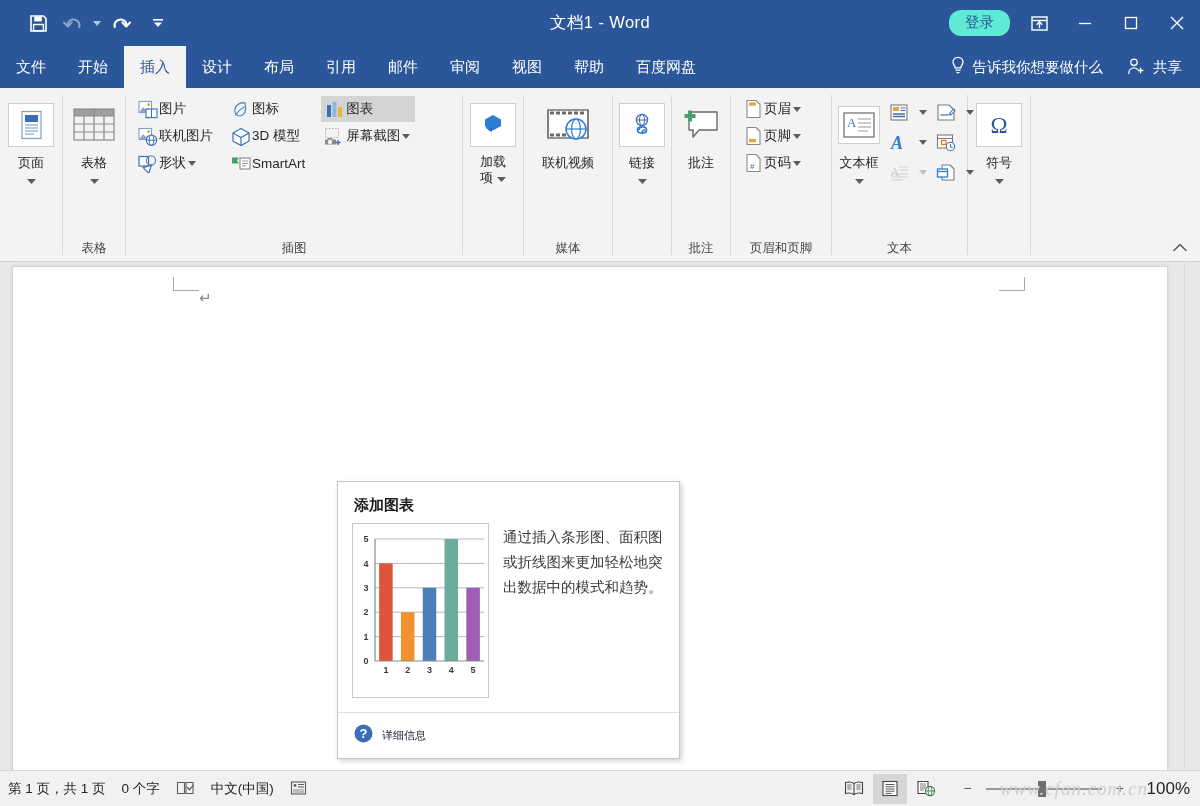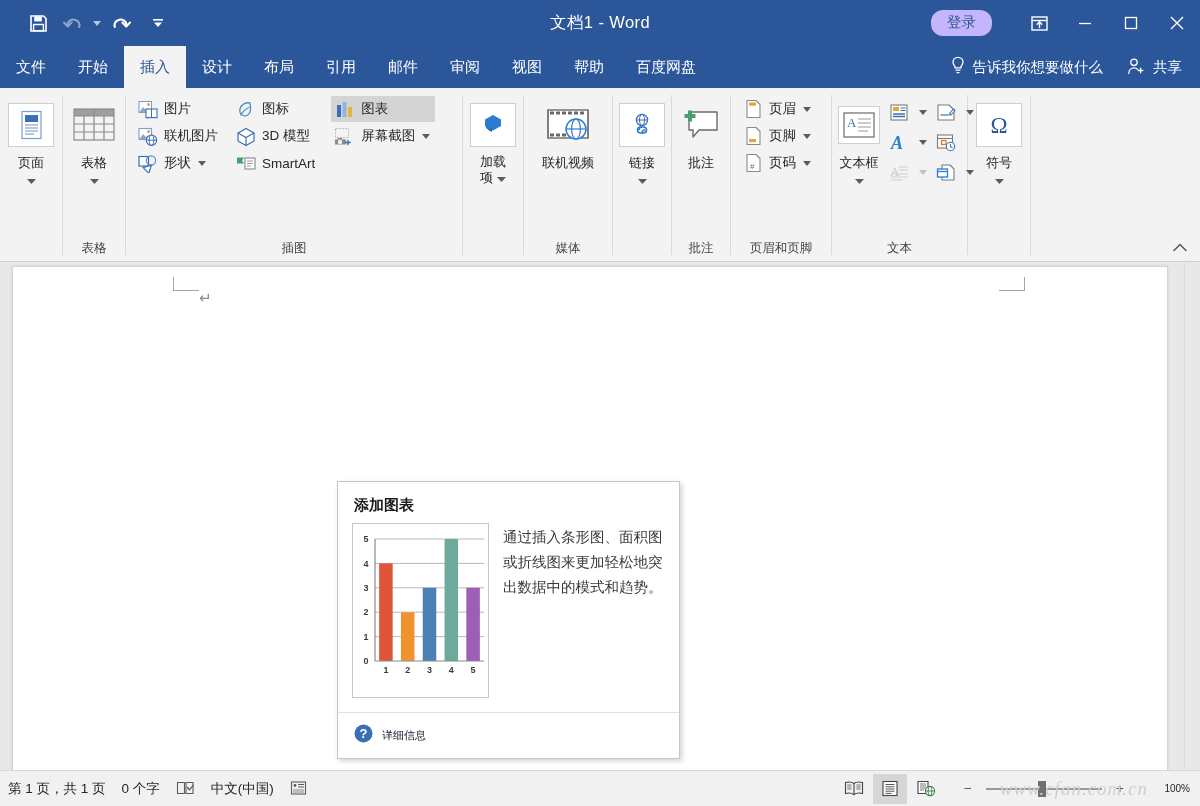--- a/index.html
+++ b/index.html
@@ -26,22 +26,22 @@
   .qat-caret { width:13px; height:30px; display:flex; align-items:center; justify-content:center; }
   .qat-caret svg { opacity:.65; }
   .qat-more { width:22px; height:30px; display:flex; align-items:center; justify-content:center; margin-left:8px;}
 
   .win-title {
     position:absolute; left:0; right:0; text-align:center;
     color:#ffffff; font-size:16.5px; letter-spacing:.4px; pointer-events:none;
   }
   .title-right { margin-left:auto; display:flex; align-items:center; height:46px; }
   .signin {
-    background:#c4b5fd; color:#2b579a; font-size:14.5px;
-    padding:5px 16px 6px; border-radius:12px; margin-right:24px; line-height:1.1;
+    background:#5eead4; color:#2b579a; font-size:14.5px;
+    padding:5px 16px 6px; border-radius:12px; margin-right:6px; line-height:1.1;
   }
   .ribbon-display { width:46px; height:46px; display:flex; align-items:center; justify-content:center; color:#fff; }
   .wbtn { width:46px; height:46px; display:flex; align-items:center; justify-content:center; color:#fff; }
 
   
   .tabstrip {
     height:42px; background:#2b579a; display:flex; align-items:stretch;
     position:relative; flex:0 0 42px; 
   }
   .tab {
@@ -82,21 +82,21 @@
   .bigbtn .lbl2 { font-size:13px; color:#262626; text-align:center; line-height:15px; margin-top:1px;}
   .bigbtn .dd { margin-top:1px; }
   .framed {
     border:1px solid #cfcfcf; background:#fff; width:46px; height:44px;
     display:flex; align-items:center; justify-content:center;
   }
 
   
   .smallcol { display:flex; flex-direction:column; gap:1px; padding-top:2px; }
   .sbtn {
-    display:flex; align-items:center; height:26px; padding:0 4px 0 3px; gap:5px;
+    display:flex; align-items:center; height:26px; padding:0 4px 0 3px; 
     font-size:13.5px; color:#262626; white-space:nowrap; border-radius:1px;
   }
   .sbtn .sico { width:22px; height:22px; display:flex; align-items:center; justify-content:center; flex:0 0 22px;}
   .sbtn.hl { background:#d4d4d4; }
   .gallerycol { display:flex; flex-direction:column; gap:2px; padding-top:4px; }
   .galrow { display:flex; align-items:center; gap:3px; }
   .galbtn {
     width:30px; height:28px; display:flex; align-items:center; justify-content:center;
   }
   .caret-sm { width:11px; display:flex; align-items:center; justify-content:center; }
@@ -152,21 +152,21 @@
   }
   .sb-left { display:flex; align-items:flex-start; gap:16px; padding-left:8px; }
   .sb-item { display:flex; align-items:center; gap:6px; white-space:nowrap; }
   .sb-right { margin-left:auto; display:flex; align-items:center; padding-right:10px; gap:2px;}
   .viewbtn { width:34px; height:30px; display:flex; align-items:center; justify-content:center; }
   .viewbtn.active { background:#d6d6d6; }
   .zoomwrap { display:flex; align-items:center; gap:9px; margin-left:14px; }
   .zoom-minus, .zoom-plus { width:18px; display:flex; align-items:center; justify-content:center; color:#555; }
   .ztrack { width:116px; height:2px; background:#999; position:relative; }
   .zthumb { position:absolute; left:52px; top:-7px; width:8px; height:16px; background:#707070; }
-  .zlabel { font-size:10px; color:#262626; width:52px; text-align:right; }
+  .zlabel { font-size:17px; color:#262626; width:52px; text-align:right; }
 
   .watermark {
     position:absolute; right:52px; bottom:6px; font-size:19px; color:#cfcfcf;
     font-style:italic; letter-spacing:1px; pointer-events:none; z-index:5;
     font-family:"Liberation Serif", serif;
   }
 </style>
 </head>
 <body>
 

